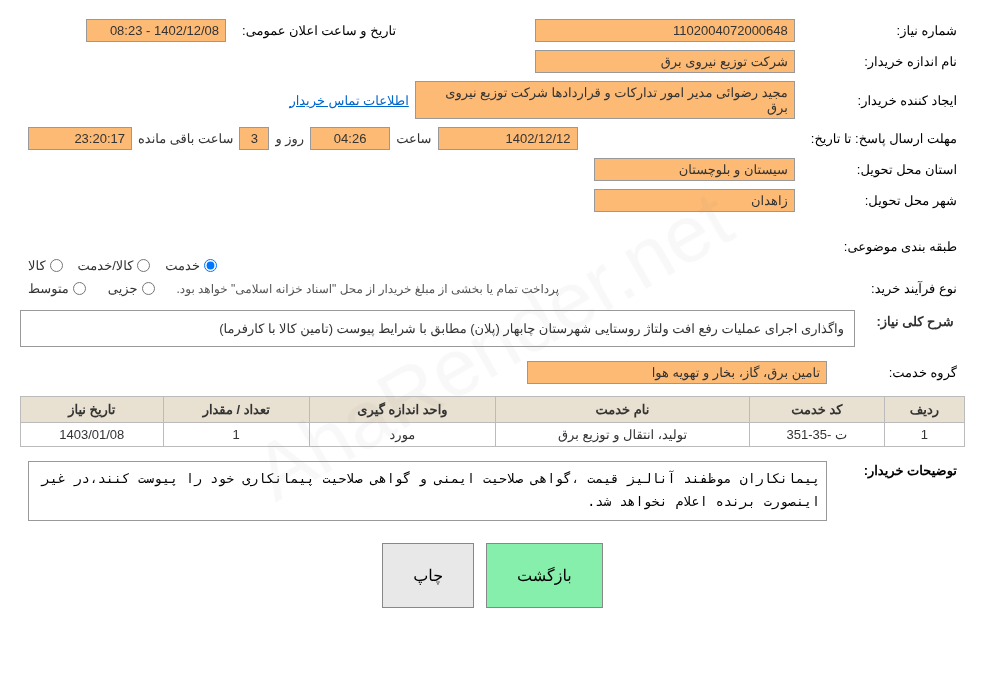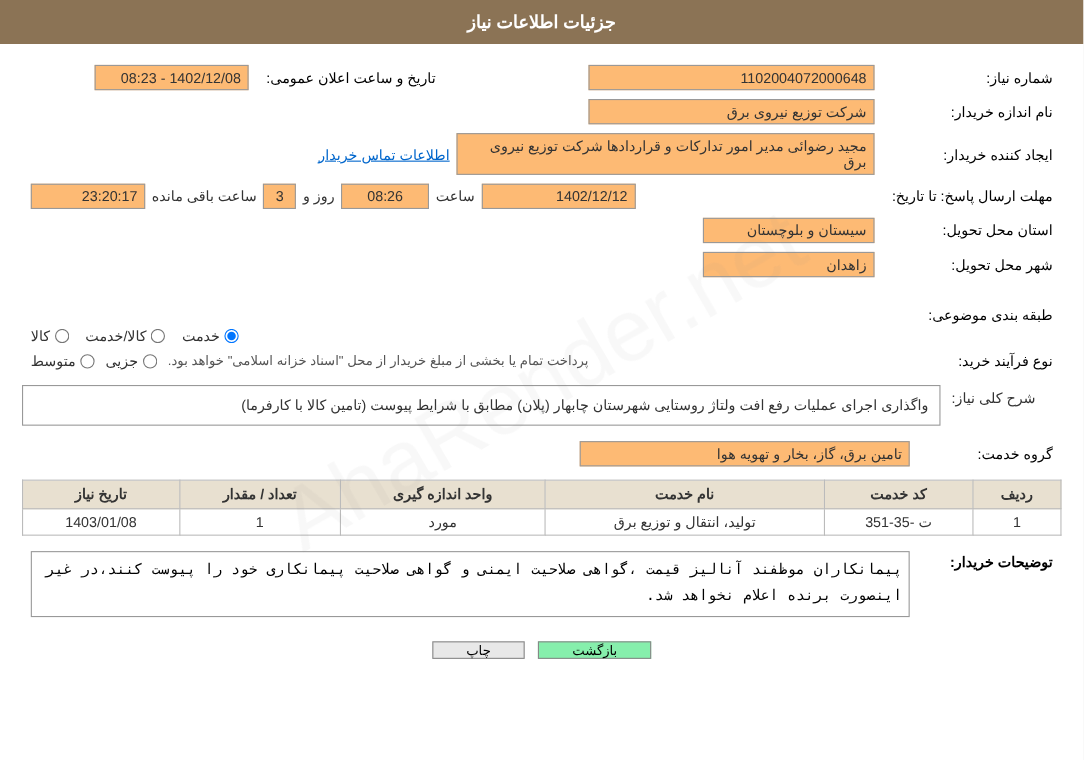--- a/index.html
+++ b/index.html
@@ -47,21 +47,21 @@
     }
     .input-box {
       border: 1px solid #999;
       background: #fdba74;
       padding: 3px 6px;
       min-height: 22px;
       display: inline-block;
       text-align: right;
     }
     .input-wide { width: 260px; }
-    .input-medium { width: 156px; }
+    .input-medium { width: 201px; }
     .input-small { width: 104px; }
     .input-date { width: 140px; }
     .row-flex {
       display: flex;
       align-items: center;
       gap: 6px;
     }
     .link-blue {
       color: #0066cc;
       cursor: pointer;
@@ -82,21 +82,22 @@
       margin-top: 38px;
     }
     .radio-item {
       display: flex;
       align-items: center;
       gap: 4px;
       flex-direction: row-reverse;
     }
     .proc-group {
       display: flex;
-      gap: 10px;
+      gap: 22px;
+      align-items: center;
       flex-direction: row-reverse;
     }
     .service-table {
       width: 100%;
       border-collapse: collapse;
       margin: 8px 0;
     }
     .service-table th {
       background: #e8e0d0;
       border: 1px solid #bbb;
@@ -119,22 +120,22 @@
       resize: none;
       line-height: 1.7;
     }
     .buttons-row {
       display: flex;
       justify-content: center;
       gap: 12px;
       margin: 15px 0;
     }
     .btn {
-      padding: 0 30px;
-      font-size: 12px;
+      padding: 22px 30px;
+      font-size: 16px;
       cursor: pointer;
       border: 1px solid #888;
     }
     .btn-print {
       background: #e8e8e8;
     }
     .btn-back {
       background: #86efac;
     }
     .watermark {
@@ -153,21 +154,20 @@
       display: flex;
       align-items: center;
       gap: 6px;
       flex-direction: row-reverse;
     }
   </style>
 </head>
 <body>
 
 <div class="page-wrapper">
-  <div class="header">جزئیات اطلاعات نیاز</div>
 
   <div class="content">
 
     <table class="info-table">
       <tbody>
           <tr>
         <td class="label-cell">شماره نیاز:</td>
         <td class="value-cell">
           <span class="input-box input-wide">1102004072000648</span>
         </td>
@@ -196,21 +196,21 @@
       </tr>
 
       <tr>
         <td class="label-cell">مهلت ارسال پاسخ: تا تاریخ:</td>
         <td class="value-cell" colspan="4">
           <div class="date-time-row">
             <span class="input-box input-small">23:20:17</span>
             <span>ساعت باقی مانده</span>
             <span class="input-box" style="width:30px; text-align:center;">3</span>
             <span>روز و</span>
-            <span class="input-box" style="width:80px; text-align:center;">08:26</span>
+            <span class="input-box" style="width:80px; text-align:center;">04:26</span>
             <span>ساعت</span>
             <span class="input-box input-date">1402/12/12</span>
           </div>
         </td>
       </tr>
 
       <tr>
         <td class="label-cell">استان محل تحویل:</td>
         <td class="value-cell" colspan="4">
           <span class="input-box input-medium">سیستان و بلوچستان</span>
@@ -257,21 +257,21 @@
               <input type="radio" name="proc" style="">
             </div>
             <span style="color:#555; font-size:12px; margin-right:10px;">پرداخت تمام یا بخشی از مبلغ خریدار از محل "اسناد خزانه اسلامی" خواهد بود.</span>
           </div>
         </td>
       </tr>
     </tbody>
       </table>
 
     <div style="display:flex; align-items:flex-start; margin-bottom:10px; gap:10px;">
-      <div style="width:100px; text-align:left; padding-top:4px; font-weight:normal; white-space:nowrap;">شرح کلی نیاز:</div>
+      <div style="width:100px; text-align:center; padding-top:4px; font-weight:bold; white-space:nowrap;">شرح کلی نیاز:</div>
       <div style="flex:1; border:1px solid #999; padding:6px 10px; background:#fff; text-align:right; line-height:1.8;">واگذاری اجرای عملیات رفع افت ولتاژ روستایی شهرستان چابهار (پلان) مطابق با شرایط پیوست (تامین کالا با کارفرما)</div>
     </div>
 
 
     <table class="info-table" style="margin-bottom:8px;">
       <tbody>
           <tr>
         <td class="label-cell">گروه خدمت:</td>
         <td>
           <span class="input-box" style="width:300px;">تامین برق، گاز، بخار و تهویه هوا</span>

